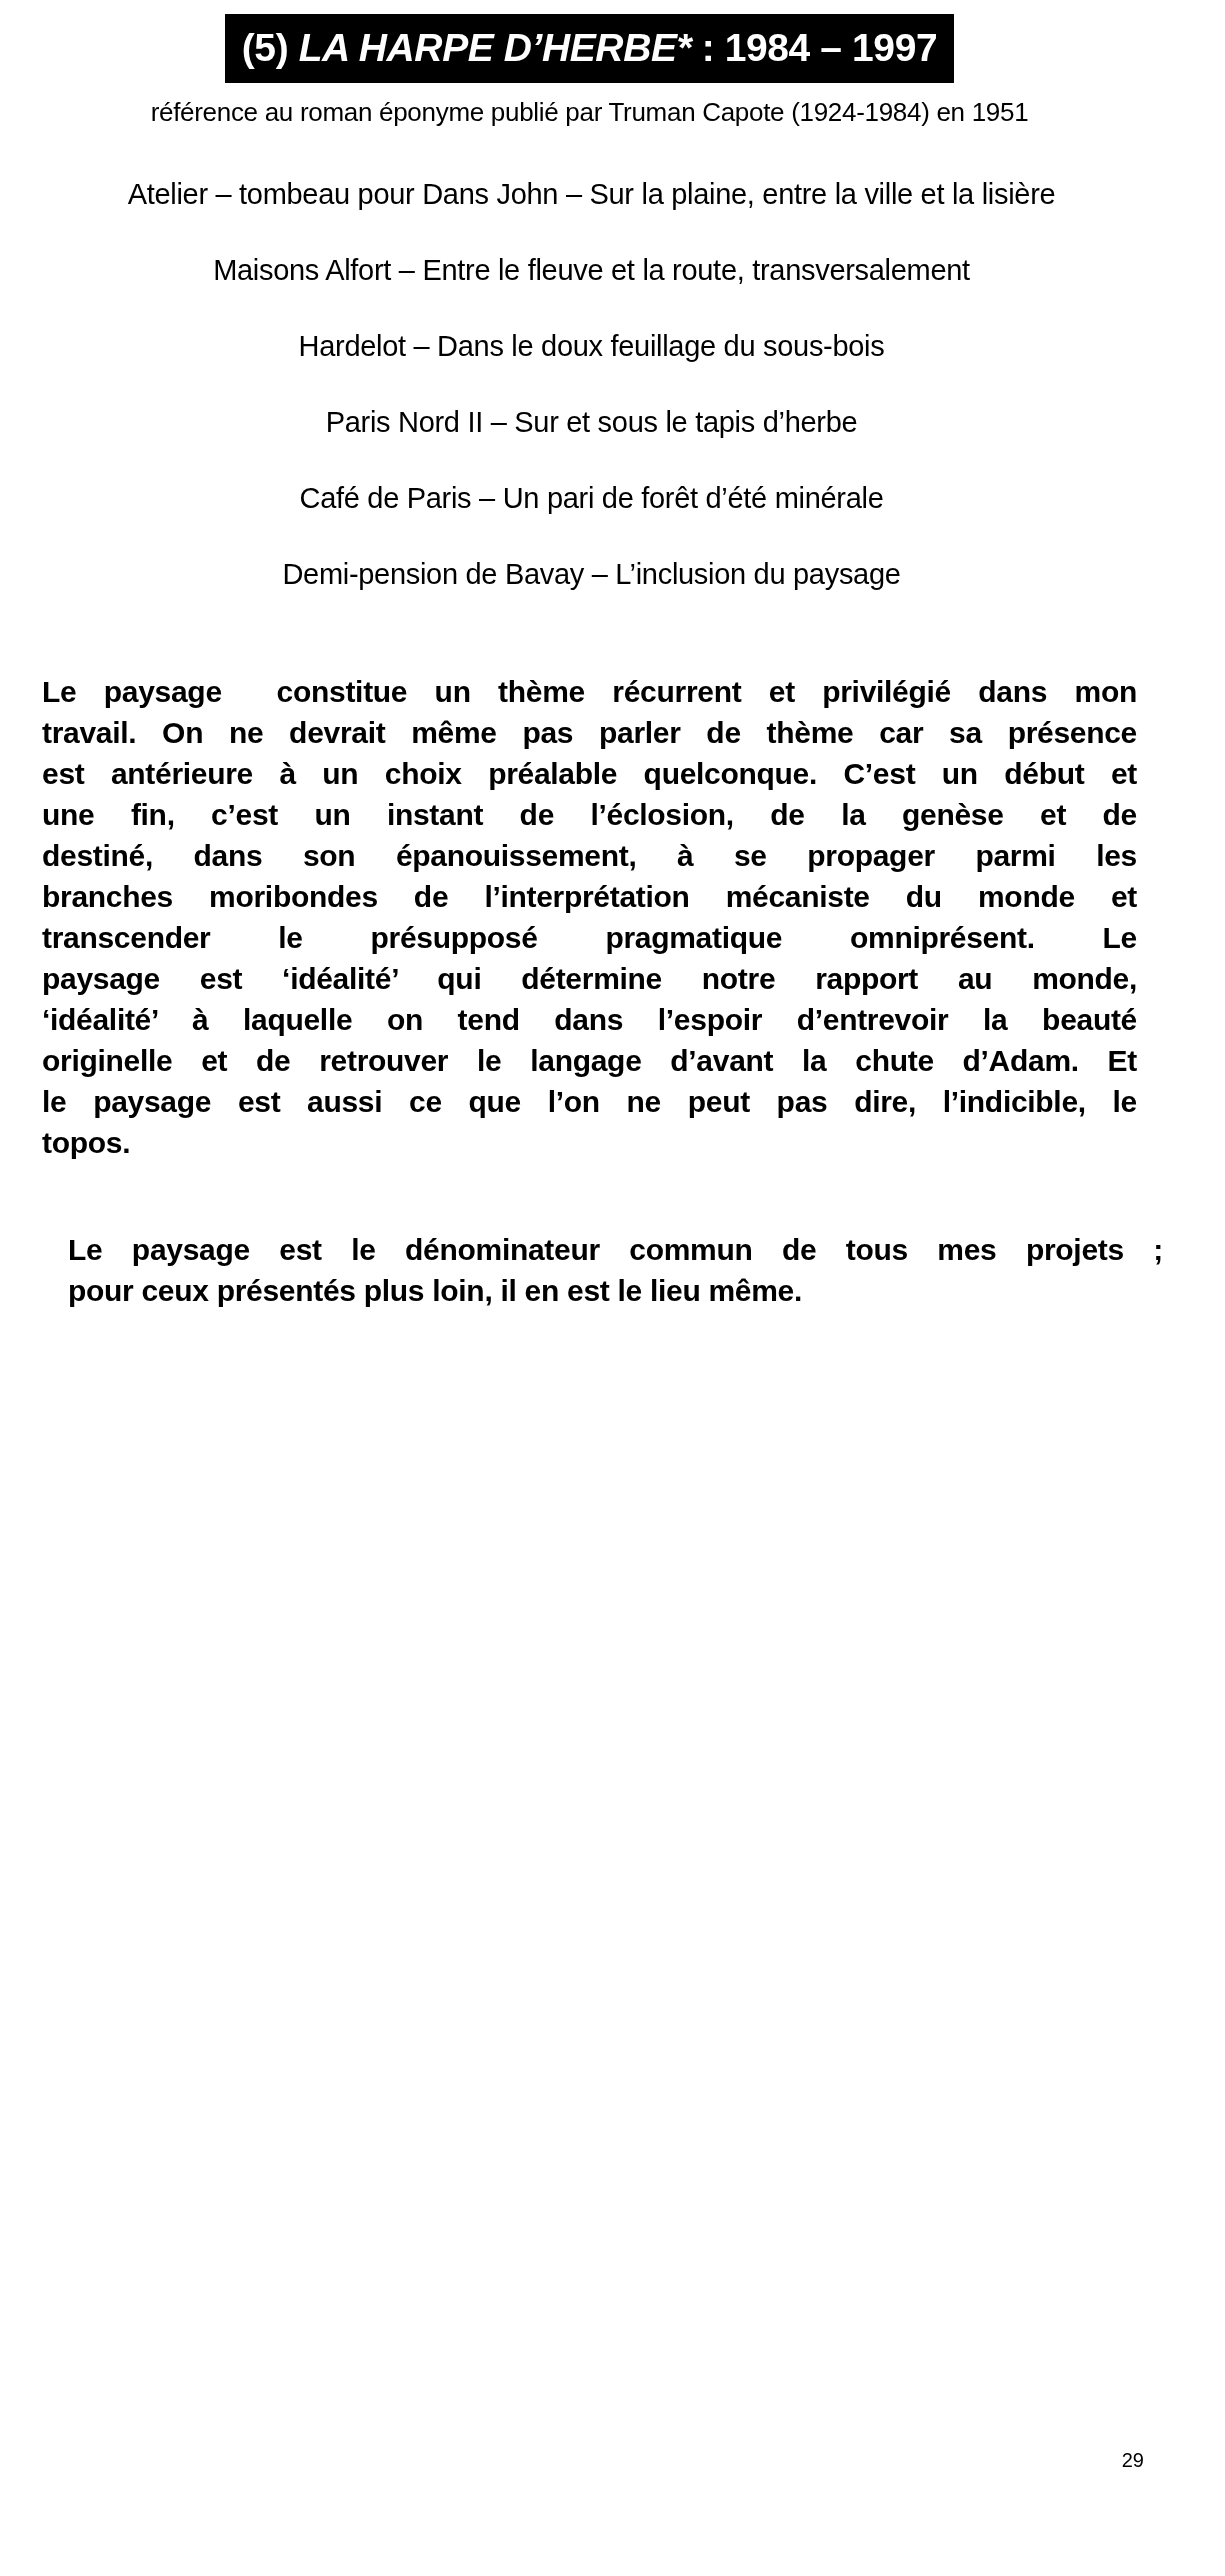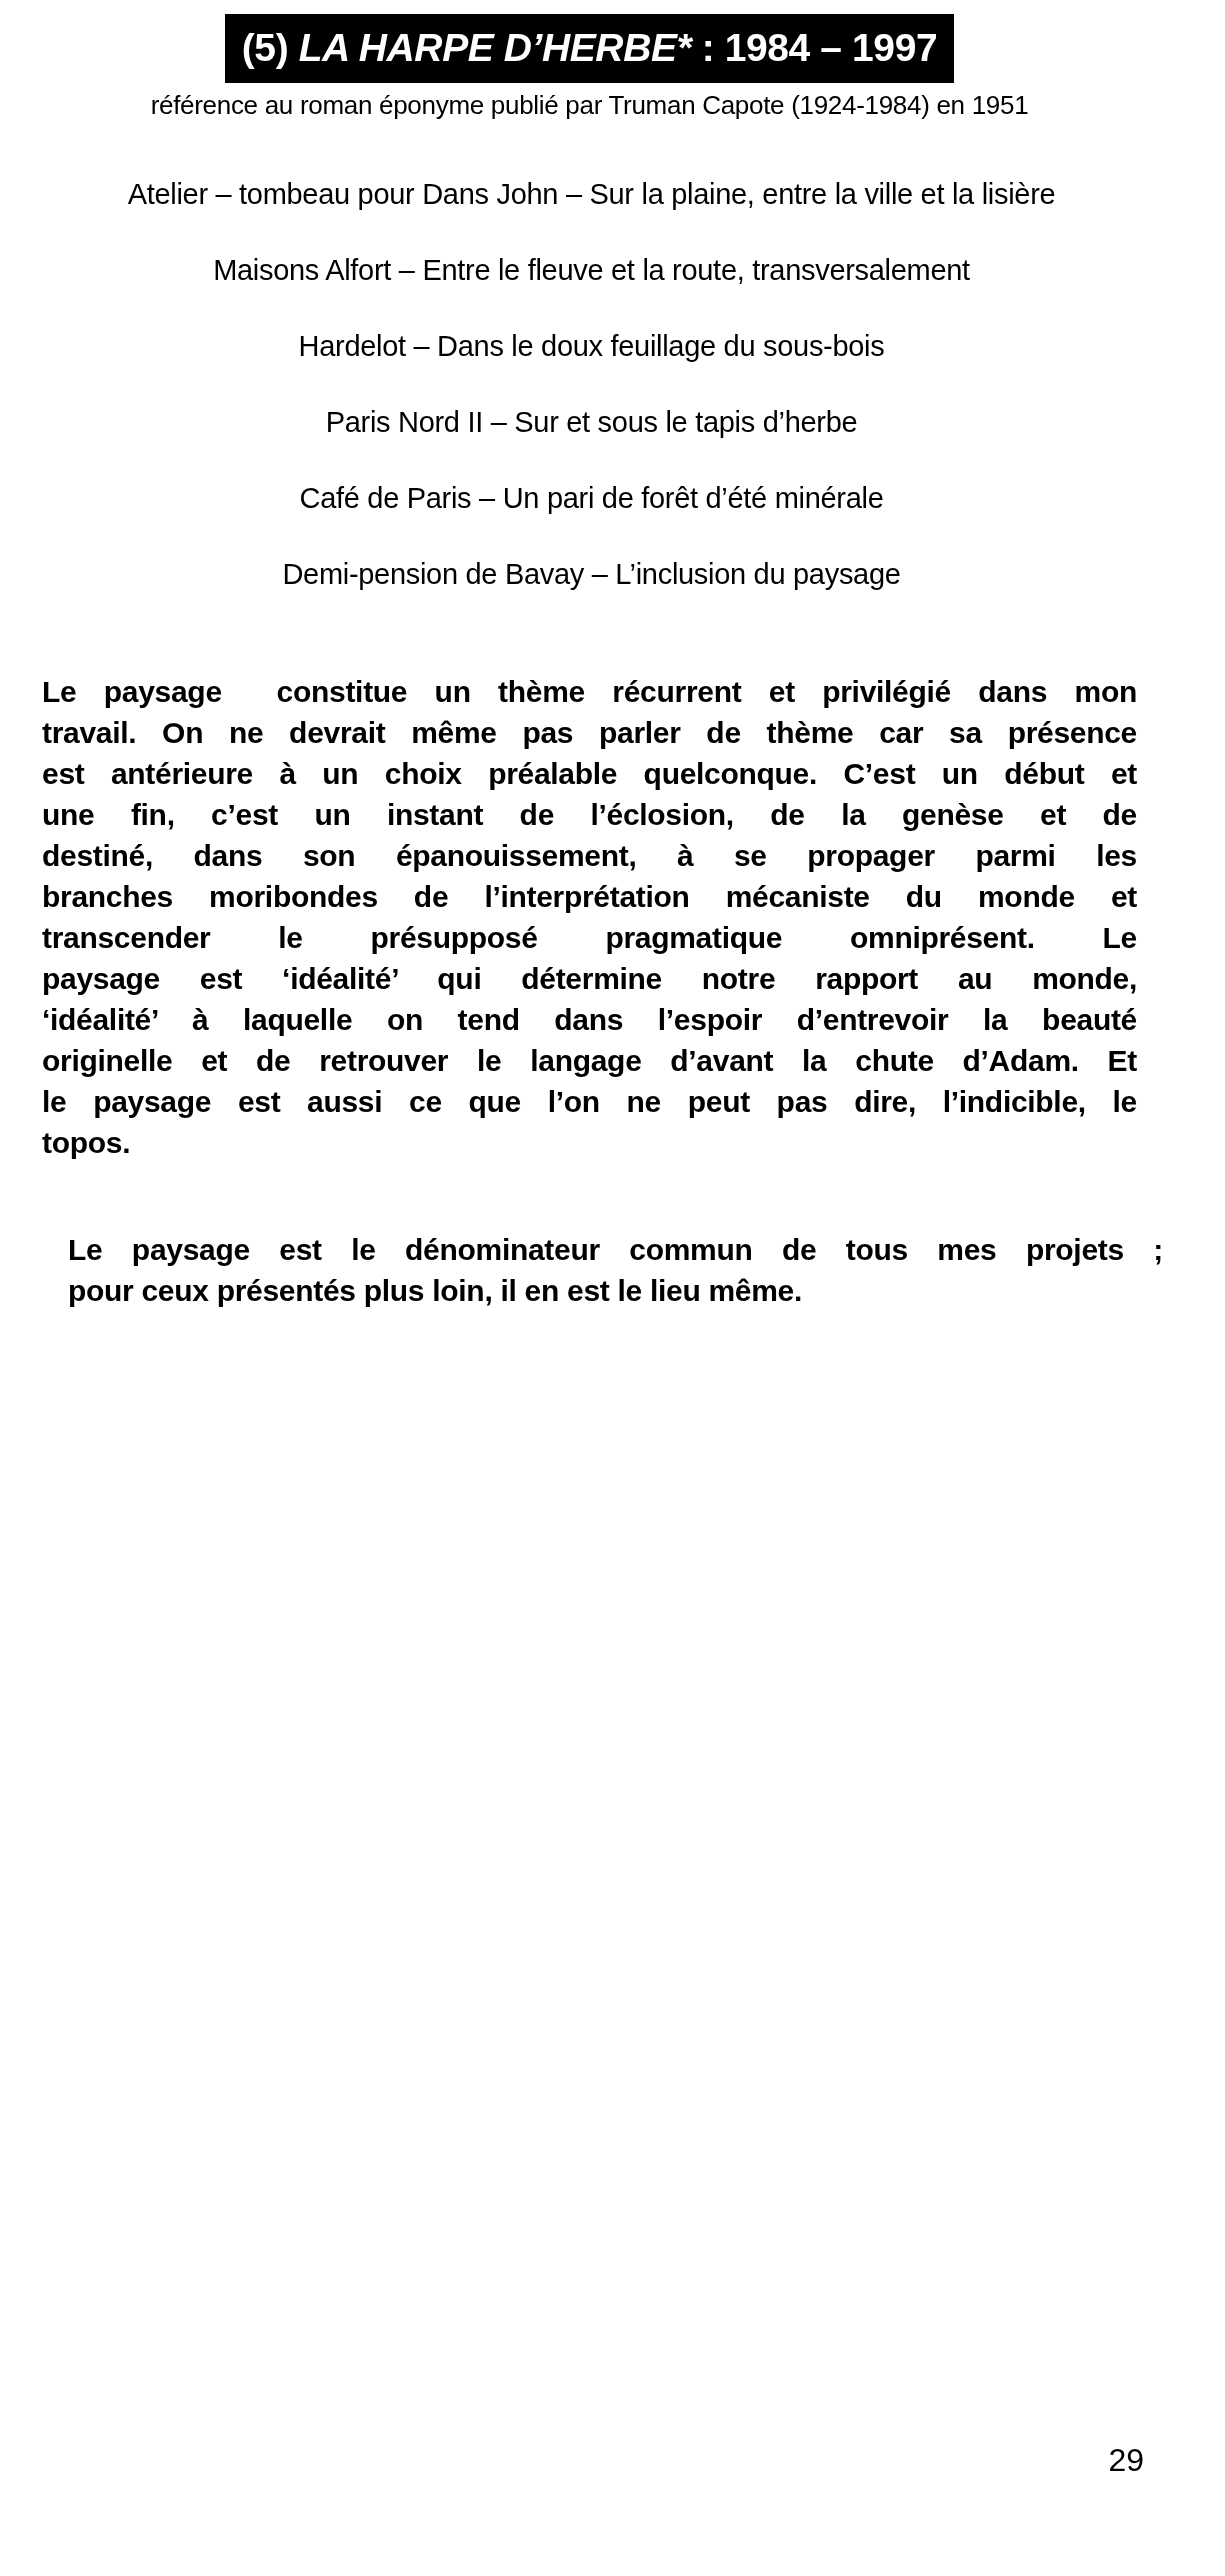--- a/index.html
+++ b/index.html
@@ -27,21 +27,21 @@
     font-size: 39px;
     font-weight: 700;
     line-height: 53px;
     padding: 7.6px 17px 9.3px 17px;
     letter-spacing: -0.4px;
     white-space: pre;
   }
   .title em { font-style: italic; }
   .subtitle {
     position: absolute;
-    top: 88px;
+    top: 95px;
     left: 42px;
     width: 1095px;
     text-align: center;
     font-size: 26px;
     line-height: 34px;
     letter-spacing: -0.3px;
   }
   .project-list {
     position: absolute;
     top: 175px;
@@ -69,21 +69,21 @@
   .pline {
     text-align: justify;
     text-align-last: justify;
     white-space: pre-wrap;
   }
   .para .pline:last-child { text-align-last: left; }
   .page-number {
     position: absolute;
     top: 2442px;
     right: 81px;
-    font-size: 32px;
+    font-size: 20px;
     line-height: 36px;
   }
 </style>
 </head>
 <body>
 
 <div class="page">
 
   <div class="title-wrap">
     <span class="title"><span>(5) </span><em>LA HARPE D’HERBE*</em><span> : 1984 – 1997</span></span>

